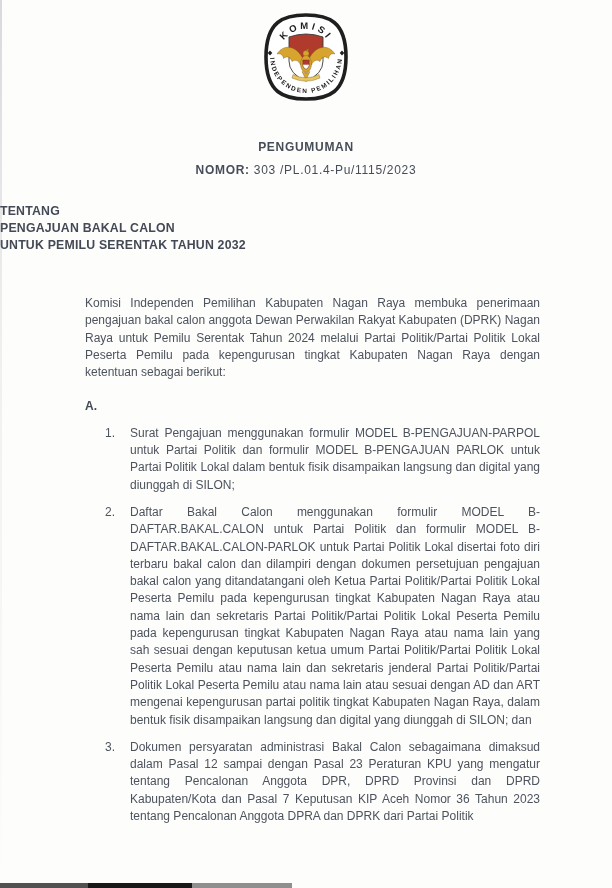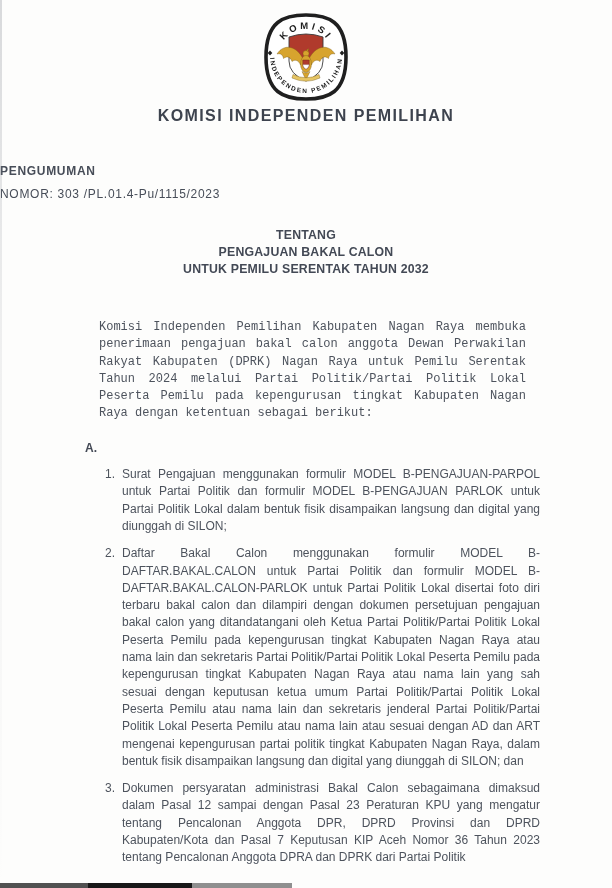--- a/index.html
+++ b/index.html
@@ -15,40 +15,40 @@
   .page::before{ 
     content:"";position:absolute;left:0;top:0;bottom:0;width:2px;
     background:linear-gradient(to bottom,rgba(120,125,135,.28),rgba(120,125,135,.10) 40%,rgba(120,125,135,0));
   }
   .logo{display:block;margin:13px auto 0;}
   .org-header{
     margin-top:5px;text-align:center;
     font-weight:bold;font-size:16px;line-height:19px;
     letter-spacing:1.4px;color:#3d434e;
   }
-  .announcement{margin-top:39px;font-size:12px;letter-spacing:.7px;color:#474d58;}
+  .announcement{margin-top:39px;text-align:center;font-size:12px;letter-spacing:.7px;color:#474d58;}
   .announcement .ann-title{font-weight:bold;margin-bottom:9px;}
-  .bold{font-weight:normal;}
+  .bold{font-weight:bold;}
   .subject{
-    margin-top:26px;text-align:center;font-weight:bold;
+    margin-top:26px;text-align:left;font-weight:bold;
     font-size:12.3px;line-height:17px;letter-spacing:.2px;color:#434955;
   }
   .content{
     margin:41px 72px 0 85px;width:455px;
     font-size:12px;line-height:17.3px;color:#4d535d;
   }
-  .intro{margin:14px;text-align:justify;font-family:Liberation Mono, monospace;}
+  .intro{margin:0;text-align:justify;}
   .section-heading{
     margin-top:17px;display:flex;font-weight:bold;color:#434955;
   }
   .section-heading .sec-label{width:18px;flex-shrink:0;}
   .olist{margin-top:9px;}
   .li{display:flex;margin:0 0 10px 20px;}
   .li .num{width:17px;flex-shrink:0;}
-  .li .txt{flex:1;text-align:justify;}
+  .li .txt{flex:1;text-align:justify;margin-left:8px;}
   .scan-bar{position:absolute;left:0;bottom:0;height:5px;width:292px;
     background:linear-gradient(to right,#515151 0,#515151 88px,#181818 88px,#181818 192px,#8f8f8f 192px,#8f8f8f 292px);
   }
   .logo text{font-family:"Liberation Sans",sans-serif;font-weight:bold;fill:#1d1d1d;}
 </style>
 </head>
 <body>
 
 <div class="page">
 
@@ -84,21 +84,20 @@
       <path d="M44,58.5 L48,67 L52,58.5 Q48,61.5 44,58.5 Z"></path>
     </g>
 
     <path d="M44.8,47 h6.4 v4.6 q0,3.2 -3.2,4.6 q-3.2,-1.4 -3.2,-4.6 Z" fill="#b03a2c" stroke="#6b2417" stroke-width="0.4"></path>
     <path d="M44.8,51.6 h6.4 q0,3.2 -3.2,4.6 q-3.2,-1.4 -3.2,-4.6 Z" fill="#ffffff" stroke="#6b2417" stroke-width="0.3"></path>
 
     <path d="M35,61.5 Q48,68 61,61.5 L62,65 Q48,71.5 34,65 Z" fill="#e6c564" stroke="#7a5c14" stroke-width="0.4"></path>
   </svg>
 
   <div class="org-header">
-    <div>KOMISI INDEPENDEN PEMILIHAN</div>
   </div>
 
   <div class="announcement">
     <div class="ann-title">PENGUMUMAN</div>
     <div class="nomor">
       <span class="bold">NOMOR:</span>
       <span>303 /PL.01.4-Pu/1115/2023</span>
     </div>
   </div>
 

